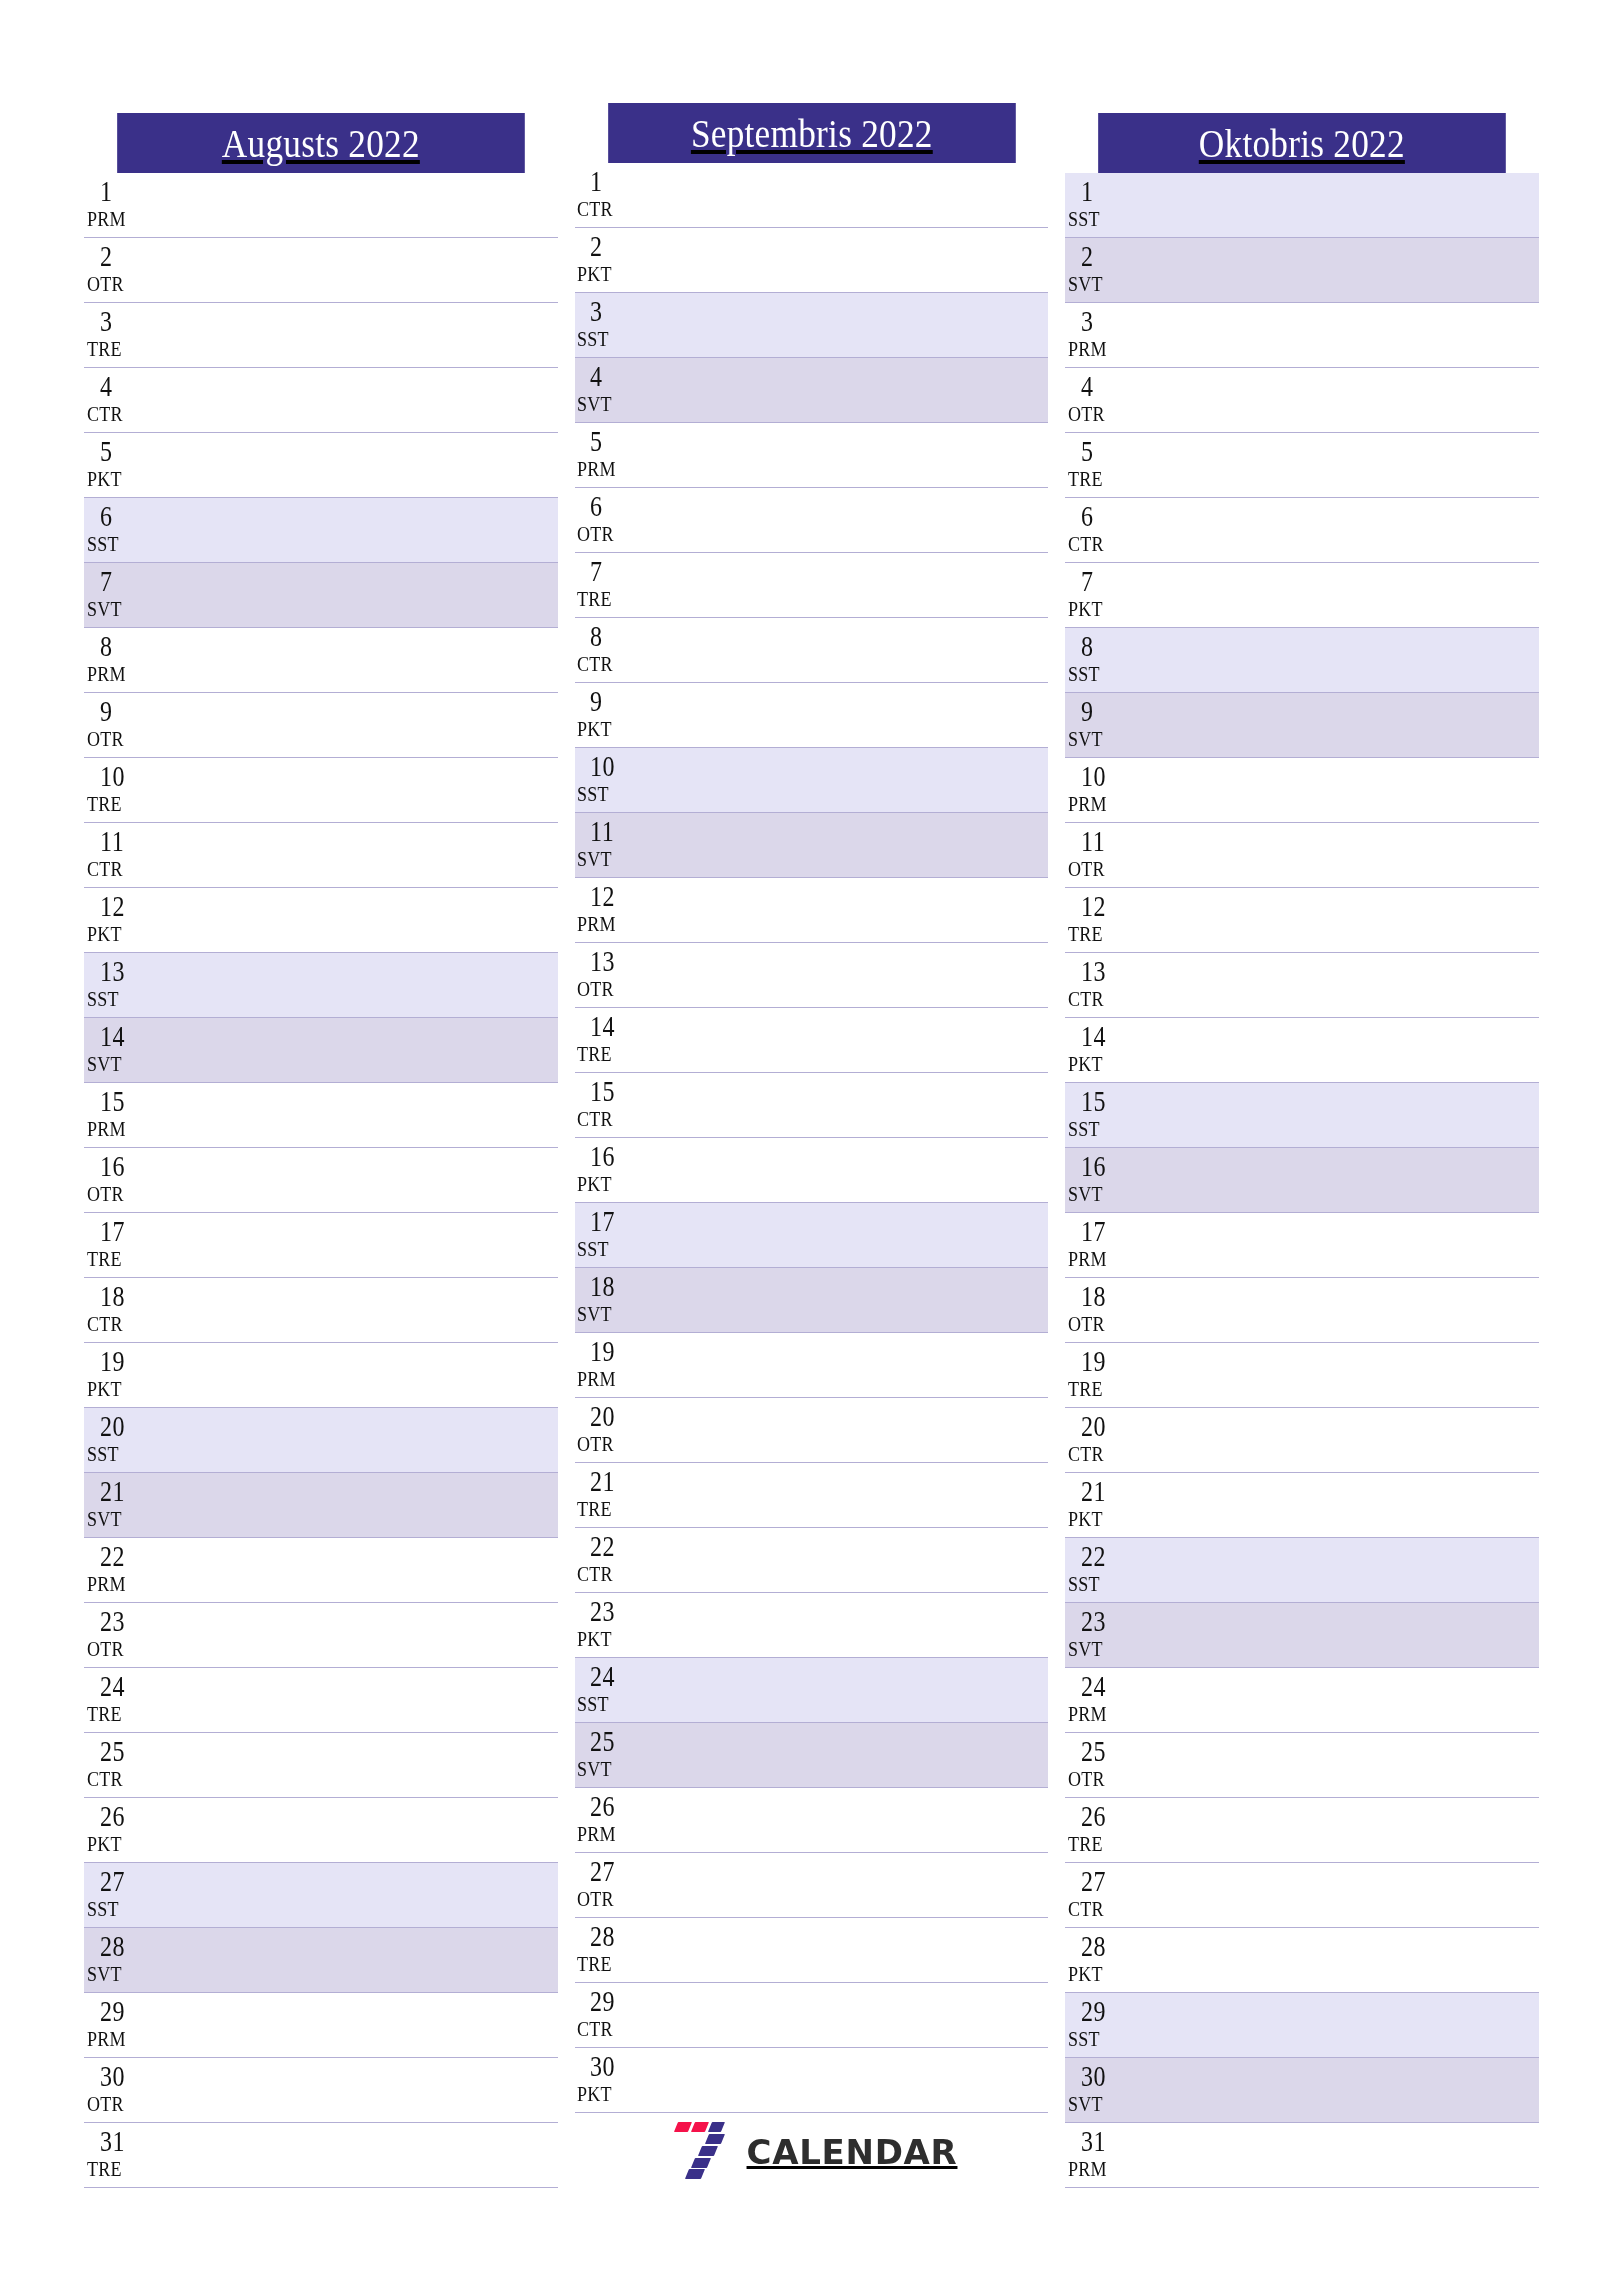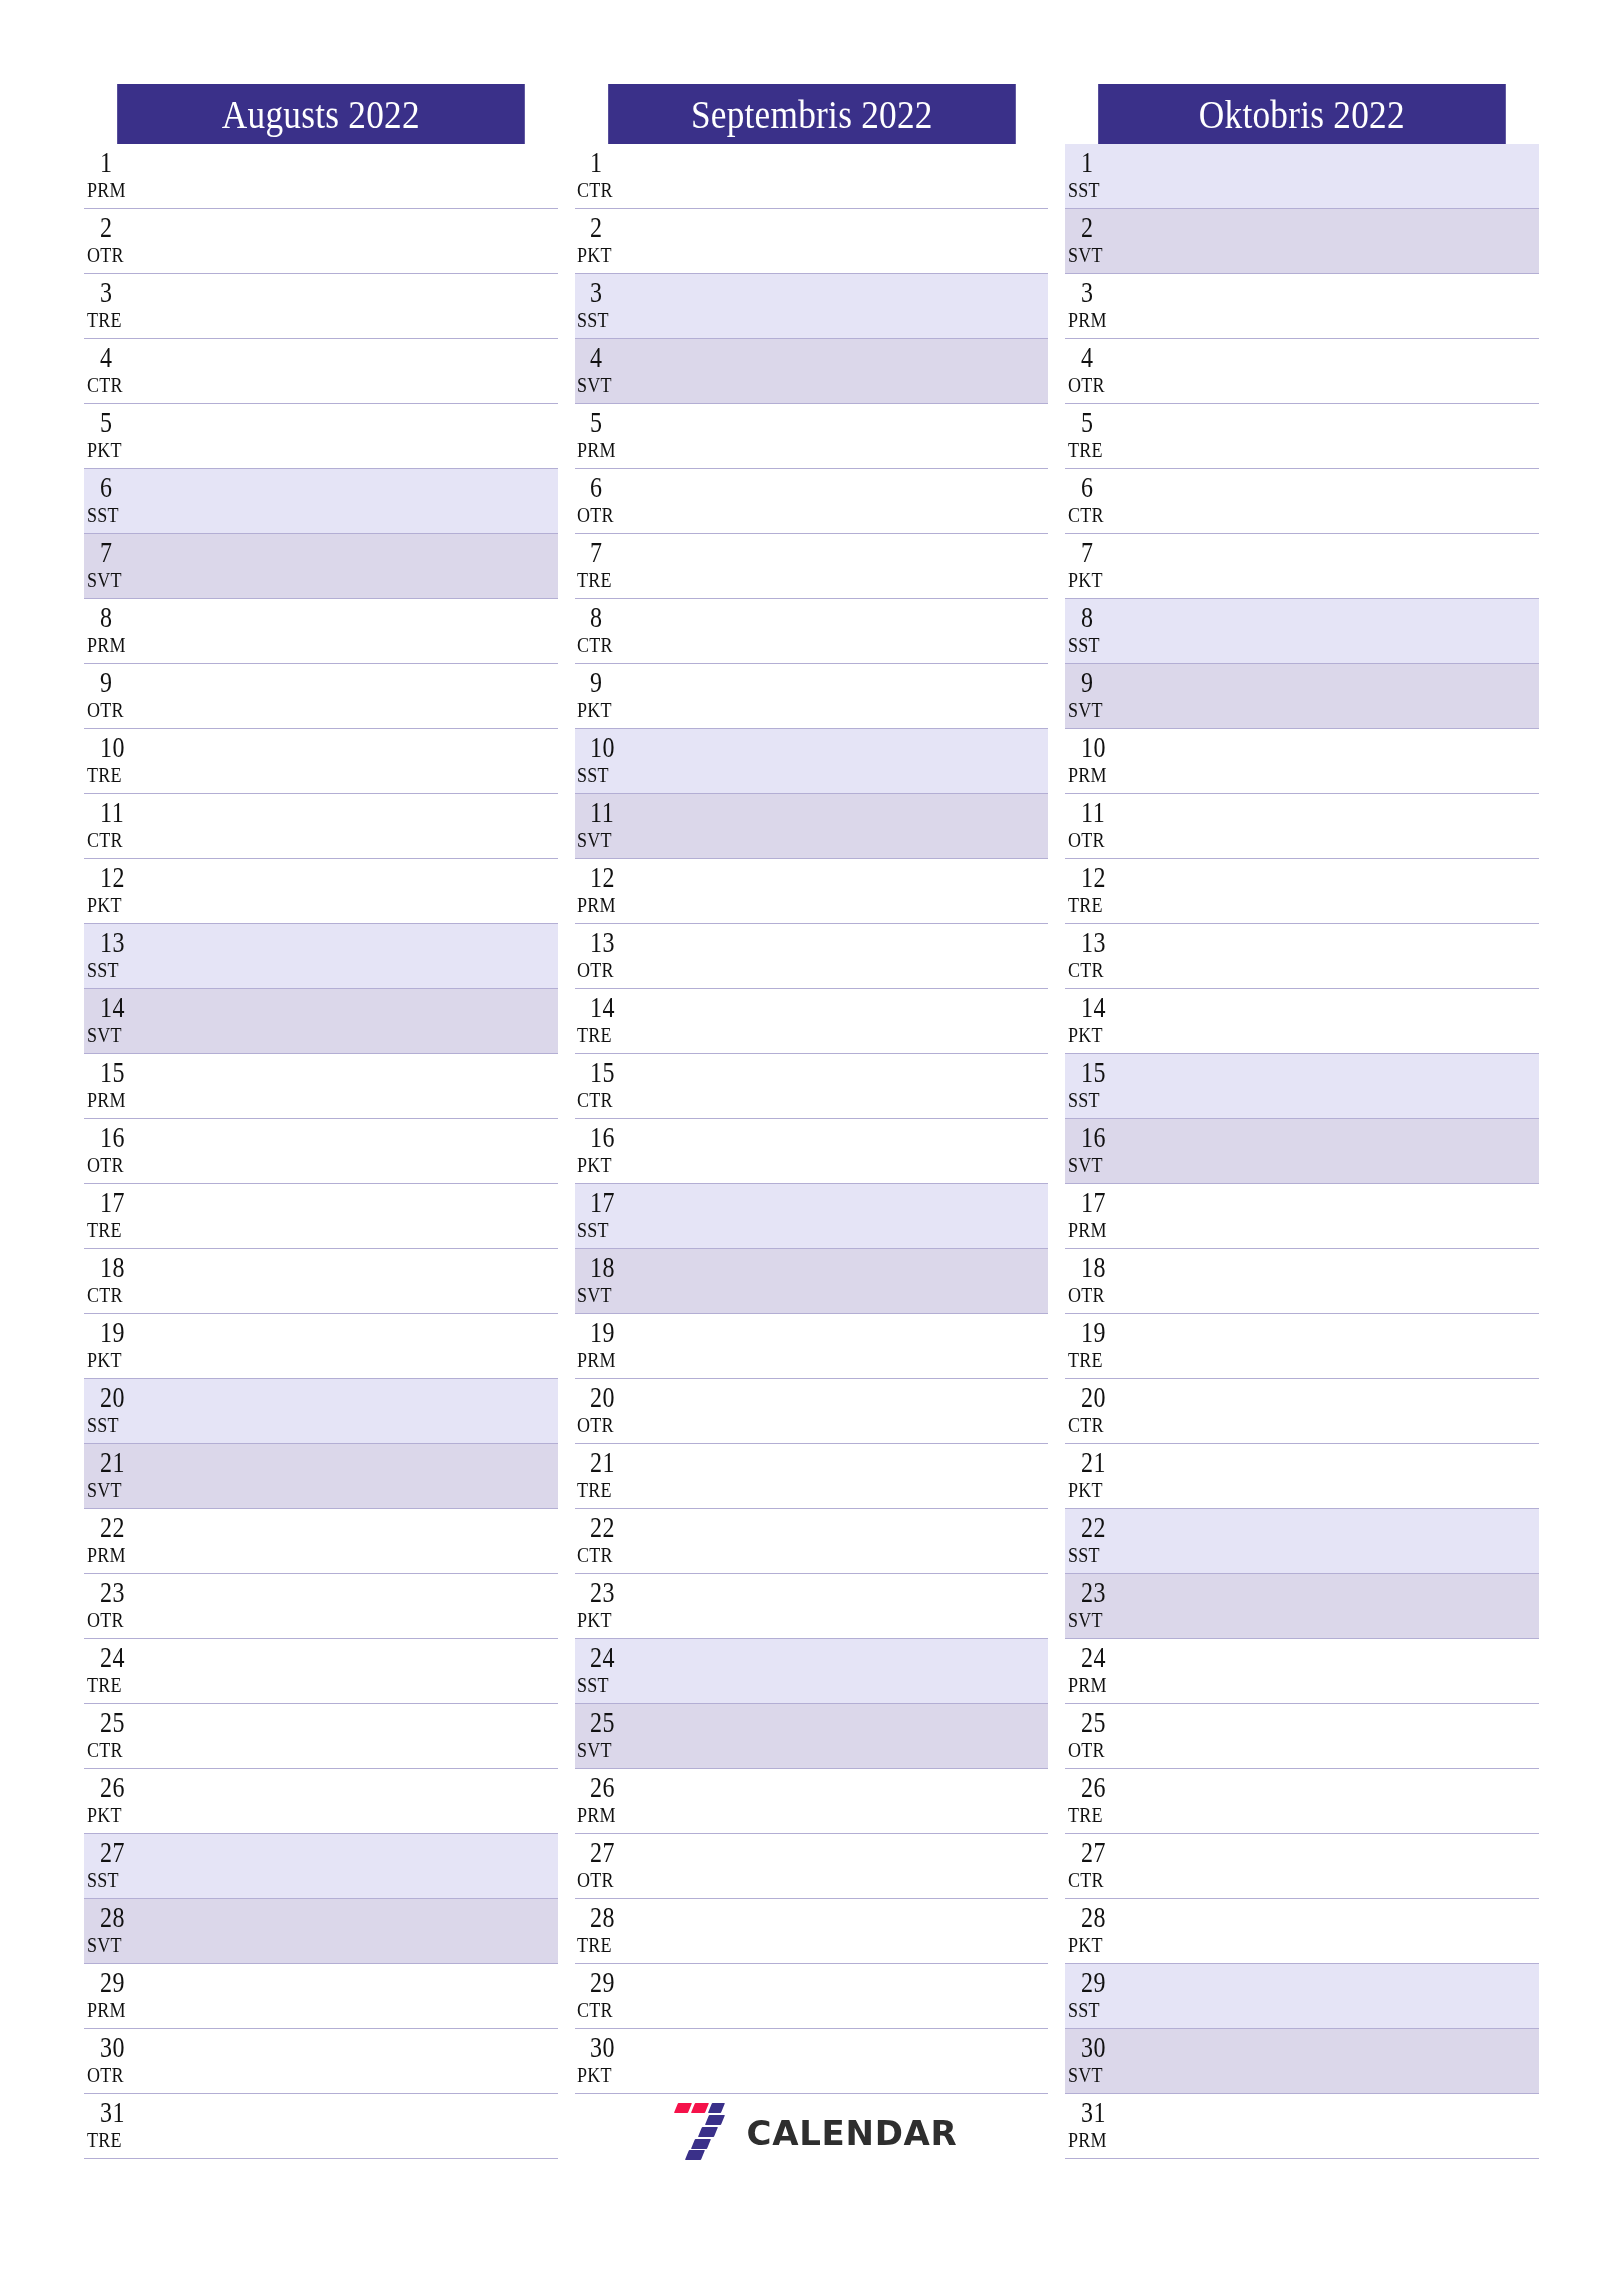--- a/index.html
+++ b/index.html
@@ -23,21 +23,22 @@
     box-sizing: border-box;
     padding: 84px 84px 79px 84px;
   }
 
   .columns {
     display: flex;
     flex-direction: row;
     width: 1455px;
     height: 100%;
     gap: 17px;
-    align-items: flex-start;
+    align-items: center;
+    text-decoration: underline;
   }
 
   .month-col {
     flex: 1 1 0;
     min-width: 0;
     position: relative;
     display: flex;
     flex-direction: column;
   }
 

